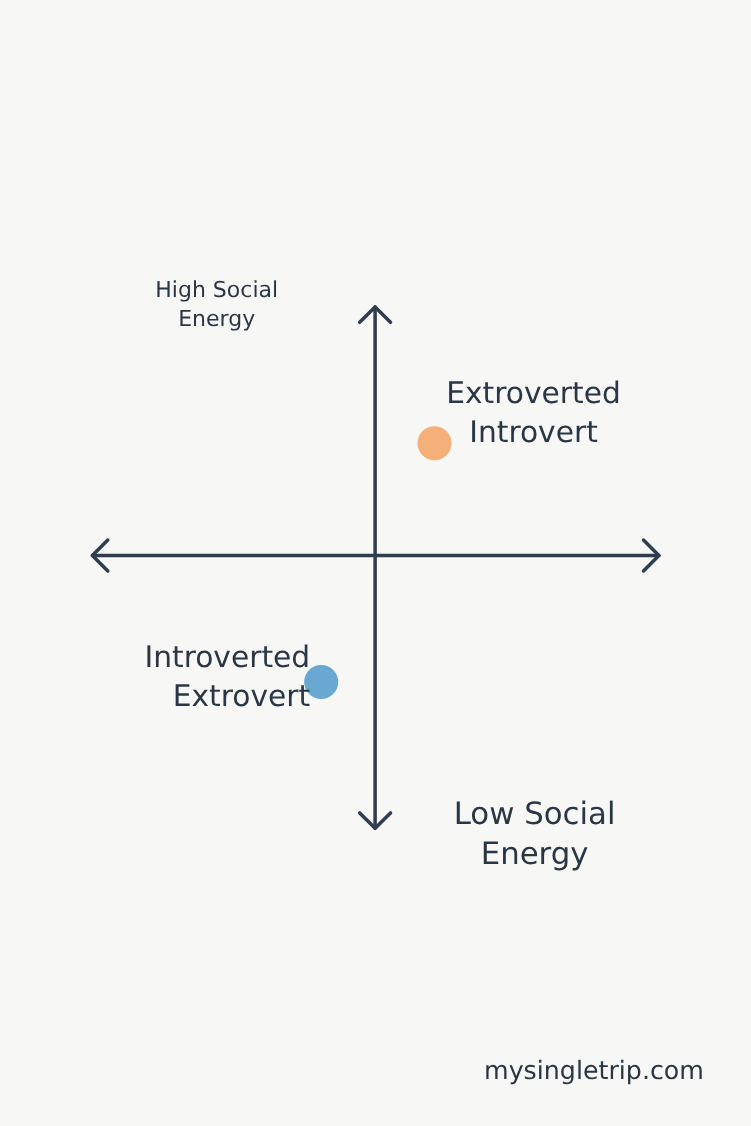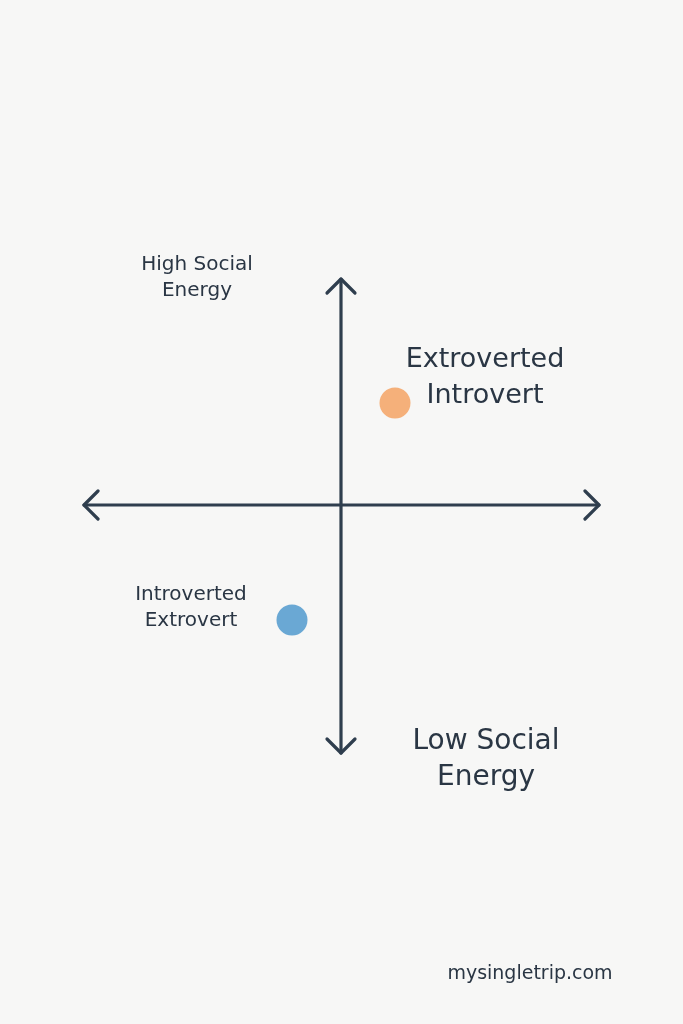--- a/index.html
+++ b/index.html
@@ -13,22 +13,22 @@
     }
     .label {
       position: absolute;
       text-align: center;
       line-height: 1.3;
       white-space: pre-line;
     }
     #lbl-high { left: 112px; top: 250px; width: 170px; font-size: 20px; }
     #lbl-low  { left: 400px; top: 722px; width: 172px; font-size: 28px; }
     #lbl-ei   { left: 385px; top: 340px; width: 200px; font-size: 27px; line-height: 1.32; }
-    #lbl-ie   { left: 100px; top: 580px; width: 182px; font-size: 20px; line-height: 1.32; }
-    #footer   { position: absolute; left: 420px; top: 961px; width: 220px; font-size: 19px; text-align: center; }
+    #lbl-ie   { left: 100px; top: 580px; width: 182px; font-size: 27px; line-height: 1.32; text-align: right; }
+    #footer   { position: absolute; left: 420px; top: 961px; width: 220px; font-size: 23px; text-align: right; }
     svg.axes { position: absolute; left: 0; top: 0; }
   </style>
 </head>
 <body>
 
 <svg class="axes" width="683" height="1024" viewBox="0 0 683 1024">
   <g stroke="#2f3e4e" stroke-width="3.2" stroke-linecap="round" stroke-linejoin="round" fill="none">
     <line x1="341" y1="279" x2="341" y2="753"></line>
     <polyline points="327,293 341,279 355,293"></polyline>
     <polyline points="327,739 341,753 355,739"></polyline>

